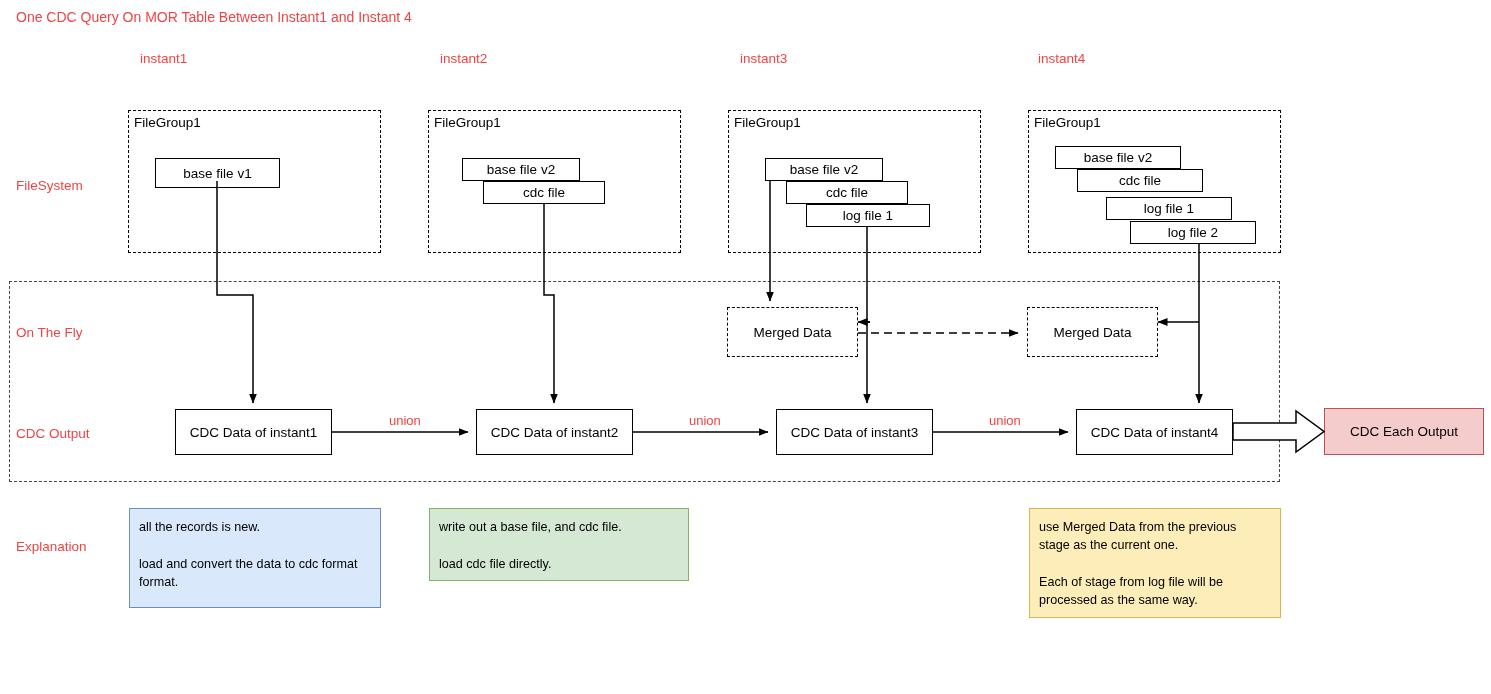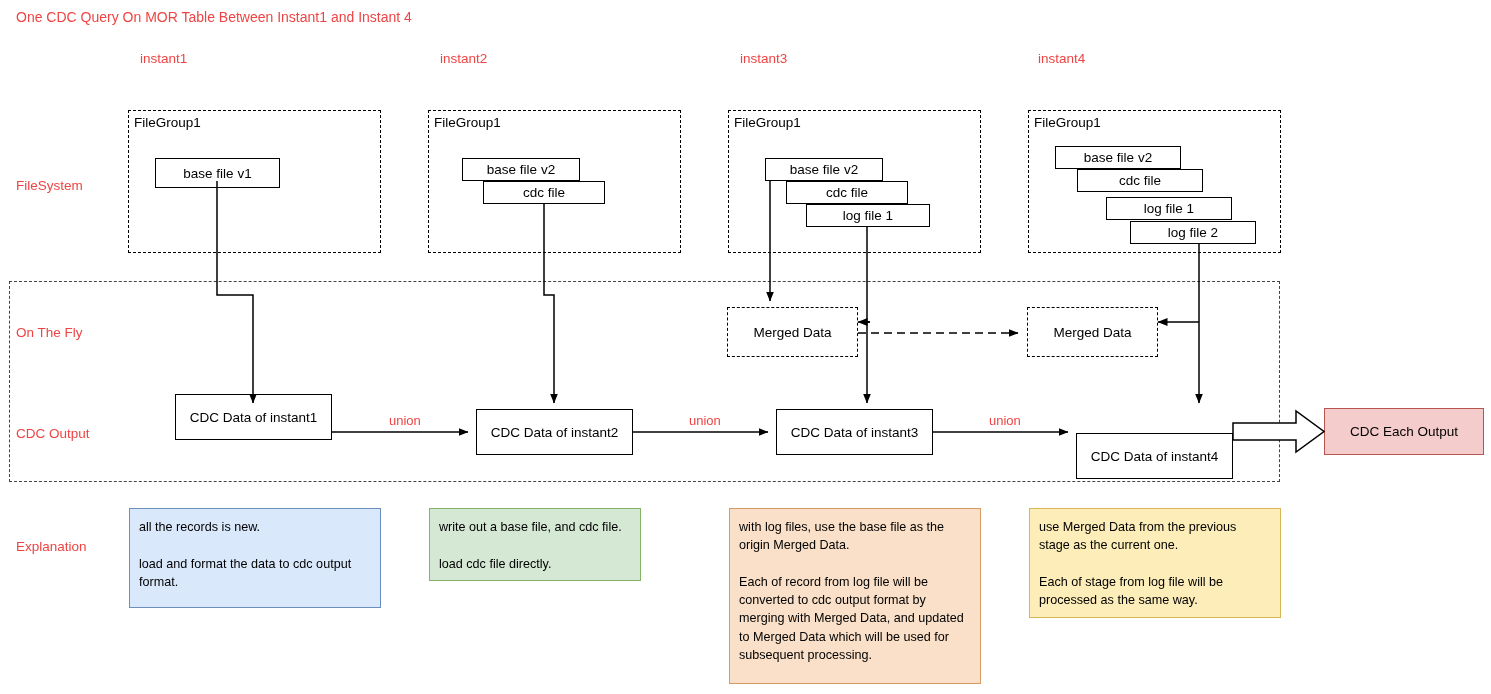--- a/index.html
+++ b/index.html
@@ -76,40 +76,37 @@
   <div class="abs filebox" style="left:1055px;top:146px;width:126px;height:23px;">base file v2</div>
   <div class="abs filebox" style="left:1077px;top:169px;width:126px;height:23px;">cdc file</div>
   <div class="abs filebox" style="left:1106px;top:197px;width:126px;height:23px;">log file 1</div>
   <div class="abs filebox" style="left:1130px;top:221px;width:126px;height:23px;">log file 2</div>
 
   <div class="abs region" style="left:9px;top:281px;width:1271px;height:201px;"></div>
 
   <div class="abs merged" style="left:727px;top:307px;width:131px;height:50px;">Merged Data</div>
   <div class="abs merged" style="left:1027px;top:307px;width:131px;height:50px;">Merged Data</div>
 
-  <div class="abs cdcbox" style="left:175px;top:394px;width:157px;height:46px;">CDC Data of instant1</div>
+  <div class="abs cdcbox" style="left:175px;top:409px;width:157px;height:46px;">CDC Data of instant1</div>
   <div class="abs cdcbox" style="left:476px;top:409px;width:157px;height:46px;">CDC Data of instant2</div>
   <div class="abs cdcbox" style="left:776px;top:409px;width:157px;height:46px;">CDC Data of instant3</div>
-  <div class="abs cdcbox" style="left:1076px;top:409px;width:157px;height:46px;margin-top:24px;">CDC Data of instant4</div>
+  <div class="abs cdcbox" style="left:1076px;top:409px;width:157px;height:46px;">CDC Data of instant4</div>
 
   <div class="abs txt union" style="left:385px;top:412px;">union</div>
   <div class="abs txt union" style="left:685px;top:412px;">union</div>
   <div class="abs txt union" style="left:985px;top:412px;">union</div>
 
   <div class="abs outbox" id="outbox" style="left: 1324px; top: 408px; width: 160px; height: 47px; background: rgb(245, 204, 204); border: 1.6px solid rgb(184, 84, 80);">CDC Each Output</div>
 
   <div class="abs explain" id="ex0" style="left: 129px; top: 508px; width: 252px; height: 100px; background: rgb(218, 232, 252); border: 1px solid rgb(108, 142, 191);">all the records is new.
 
-load and format the data to cdc output format.</div>
-  <div class="abs explain" id="ex1" style="left: 429px; top: 508px; width: 212px; height: 73px; background: rgb(213, 232, 212); border: 1px solid rgb(130, 179, 102);">write out a base file, and cdc file.
+load and convert the data to cdc format format.</div>
+  <div class="abs explain" id="ex1" style="left: 429px; top: 508px; width: 260px; height: 73px; background: rgb(213, 232, 212); border: 1px solid rgb(130, 179, 102);">write out a base file, and cdc file.
 
 load cdc file directly.</div>
-  <div class="abs explain" id="ex2" style="left: 729px; top: 508px; width: 252px; height: 176px; background: rgb(250, 224, 200); border: 1px solid rgb(215, 155, 101);">with log files, use the base file as the origin Merged Data.
-
-Each of record from log file will be converted to cdc output format by merging with Merged Data, and updated to Merged Data which will be used for subsequent processing.</div>
   <div class="abs explain" id="ex3" style="left: 1029px; top: 508px; width: 252px; height: 110px; background: rgb(253, 237, 185); border: 1px solid rgb(214, 182, 86);">use Merged Data from the previous stage as the current one.
 
 Each of stage from log file will be processed as the same way.</div>
 
   <svg class="ov" viewBox="0 0 1491 694">
     <defs>
       <marker id="ah" markerWidth="11" markerHeight="11" refX="9.5" refY="4" orient="auto" markerUnits="userSpaceOnUse">
         <path d="M0,0 L10,4 L0,8 z" fill="#000"></path>
       </marker>
       <marker id="ahd" markerWidth="11" markerHeight="11" refX="9.5" refY="4" orient="auto" markerUnits="userSpaceOnUse">

